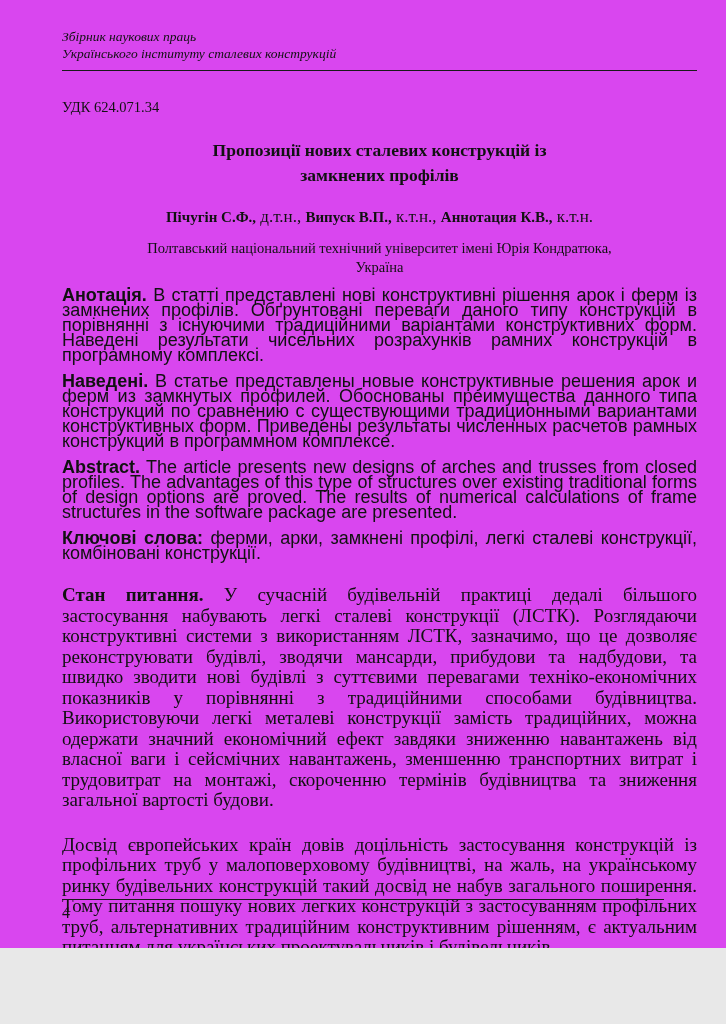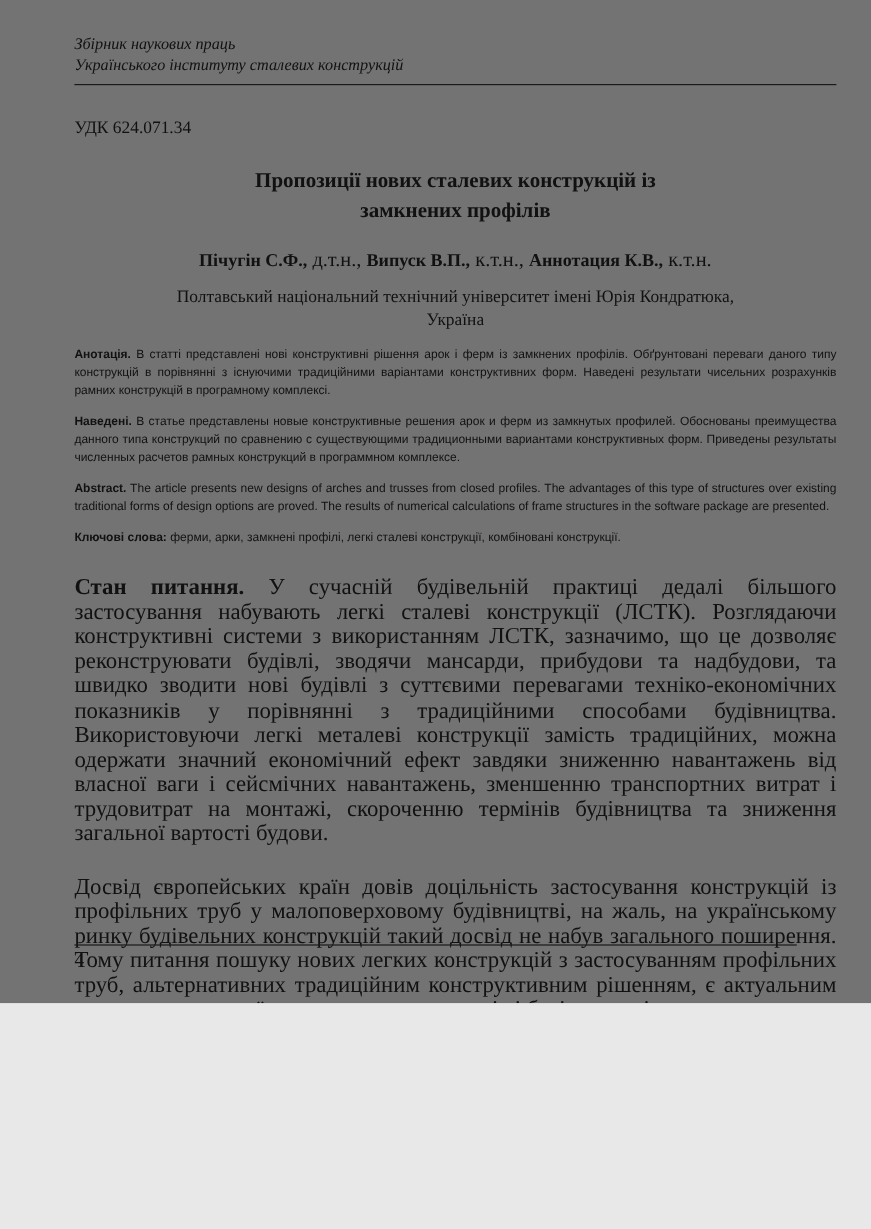--- a/index.html
+++ b/index.html
@@ -1,19 +1,19 @@
 <!DOCTYPE html>
 <html><head>
 <meta charset="utf-8">
 <style>
   html, body { margin: 0; padding: 0; background: #e8e8e8; }
   .page {
-    width: 726px; height: 836px;
+    width: 726px; height: 948px;
     margin: 0 auto;
-    background: #737373;
+    background: #d946ef;
     position: relative;
     box-sizing: border-box;
     padding: 28px 29px 0 62px;
     font-family: "Liberation Serif", serif;
     color: #111;
     overflow: hidden;
     outline: 1px solid #cfcfcf;
   }
   .header-block {
     font-style: italic;
@@ -44,21 +44,21 @@
   .authors-line .author-name { font-weight: bold; }
   .authors-line .author-degree { font-size: 17px; }
   .affiliation {
     margin: 12px 0 0 0;
     text-align: center;
     font-size: 14.5px;
     line-height: 19px;
   }
   .abstract, .keywords {
     font-family: "Liberation Sans", sans-serif;
-    font-size: 10px;
+    font-size: 18px;
     line-height: 15px;
     text-align: justify;
     margin: 11px 0 0 0;
   }
   .abstract .lead, .keywords .lead { font-weight: bold; }
   .body-para {
     font-size: 19px;
     line-height: 20.5px;
     text-align: justify;
     margin: 0;

